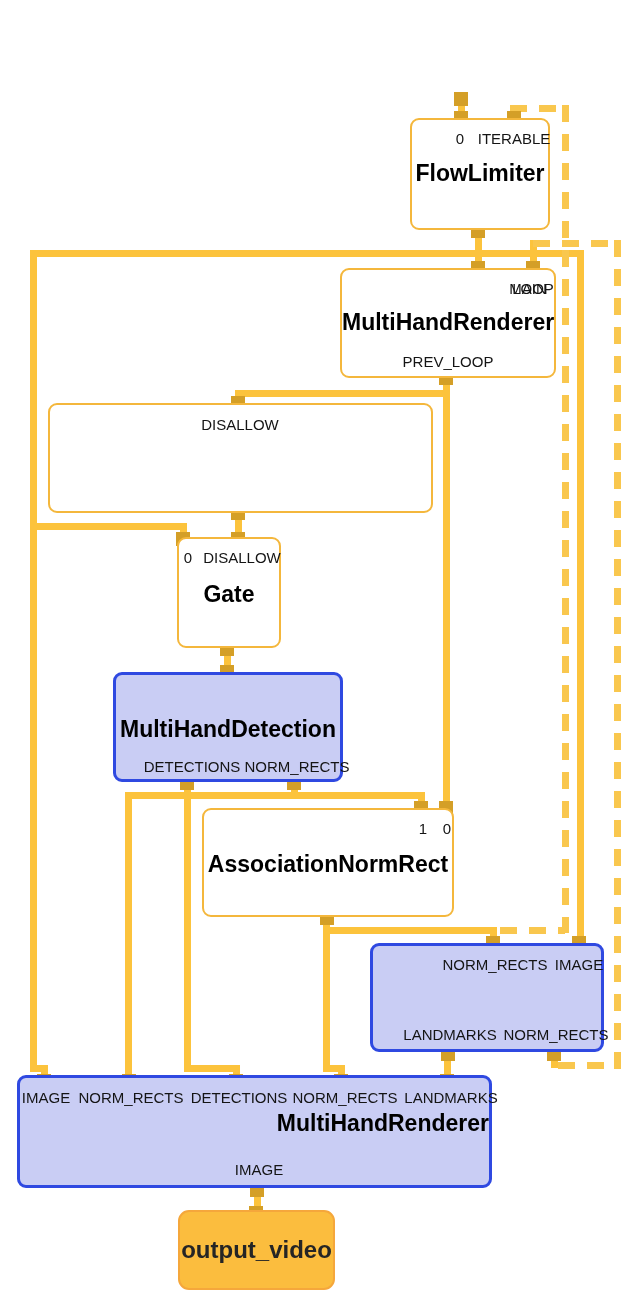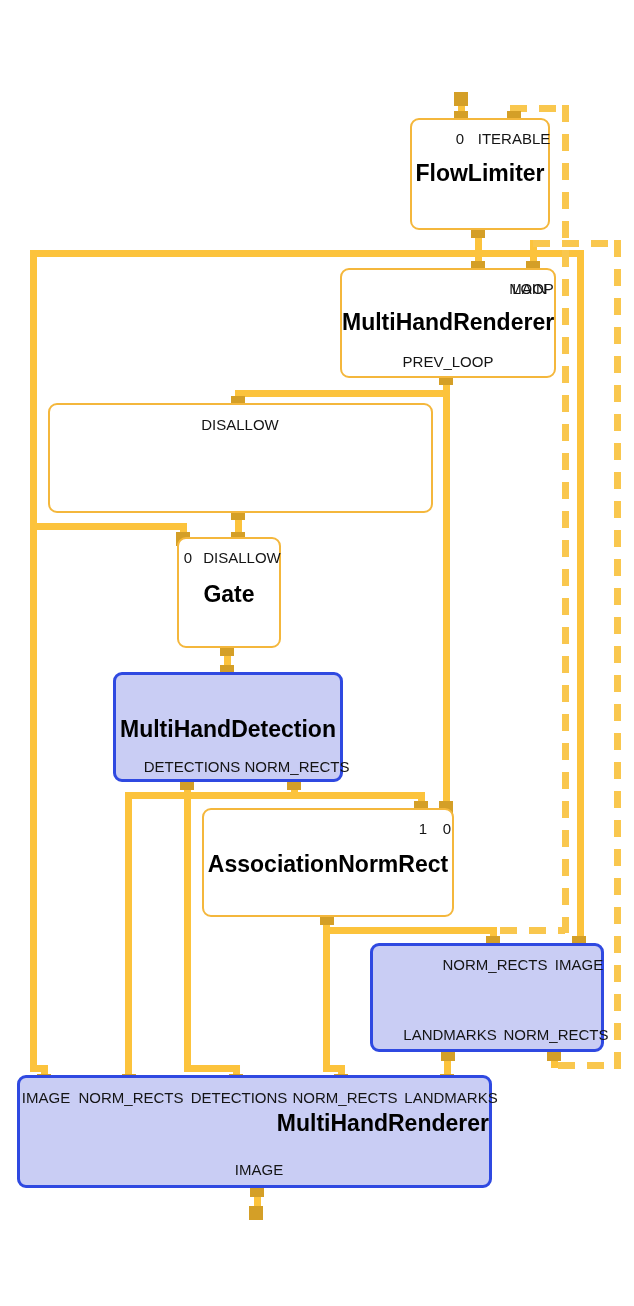--- a/index.html
+++ b/index.html
@@ -144,14 +144,17 @@
   <div class="node subgraph" style="left:17px;top:1075px;width:475px;height:113px;">
     <span class="plabel" style="left:26px;top:12px;">IMAGE</span>
     <span class="plabel" style="left:111px;top:12px;">NORM_RECTS</span>
     <span class="plabel" style="left:219px;top:12px;">DETECTIONS</span>
     <span class="plabel" style="left:325px;top:12px;">NORM_RECTS</span>
     <span class="plabel" style="left:431px;top:12px;">LANDMARKS</span>
     <div class="title" style="top:32px;text-align:right;">MultiHandRenderer</div>
     <span class="plabel" style="left:239px;top:84px;">IMAGE</span>
   </div>
 
+  <div class="node terminal" style="left:178px;top:1210px;width:157px;height:80px;">
+    <div class="term-title">output_video</div>
+  </div>
 
 </div>
 
 </body></html>

